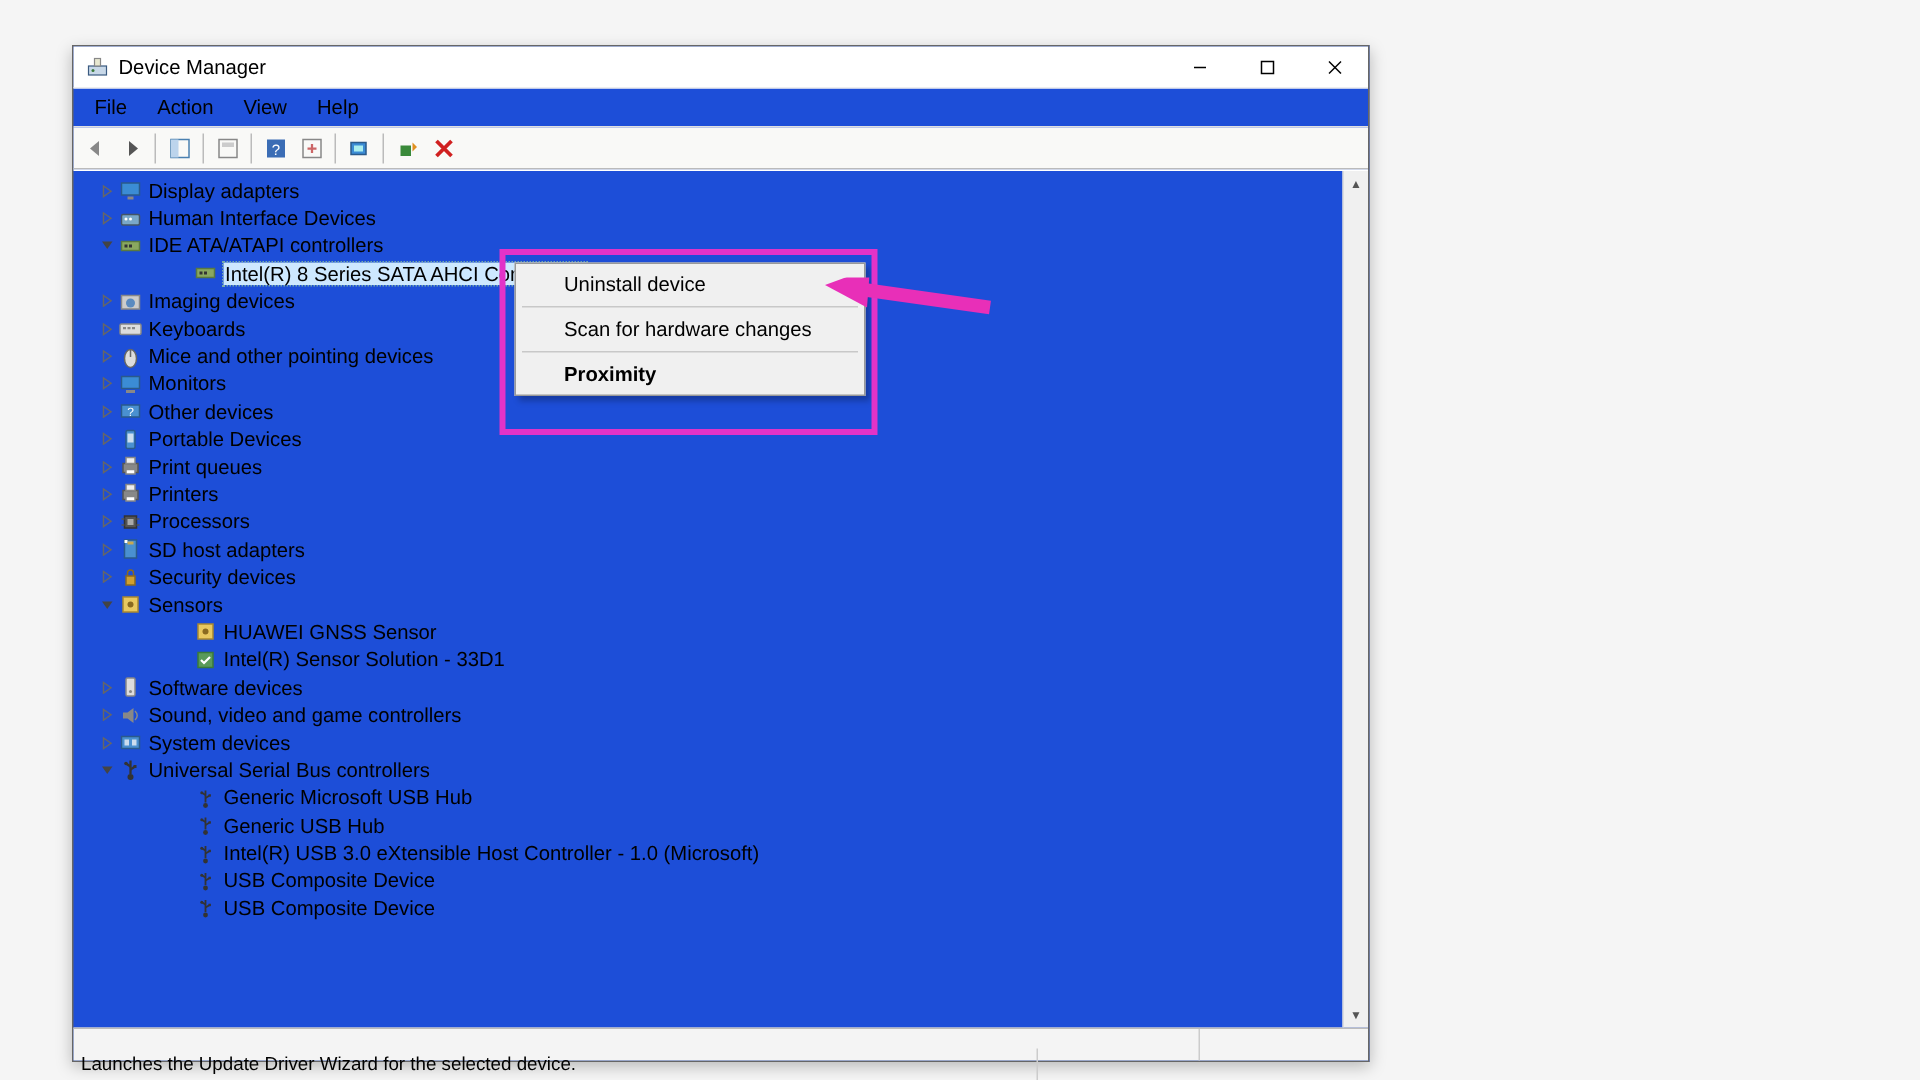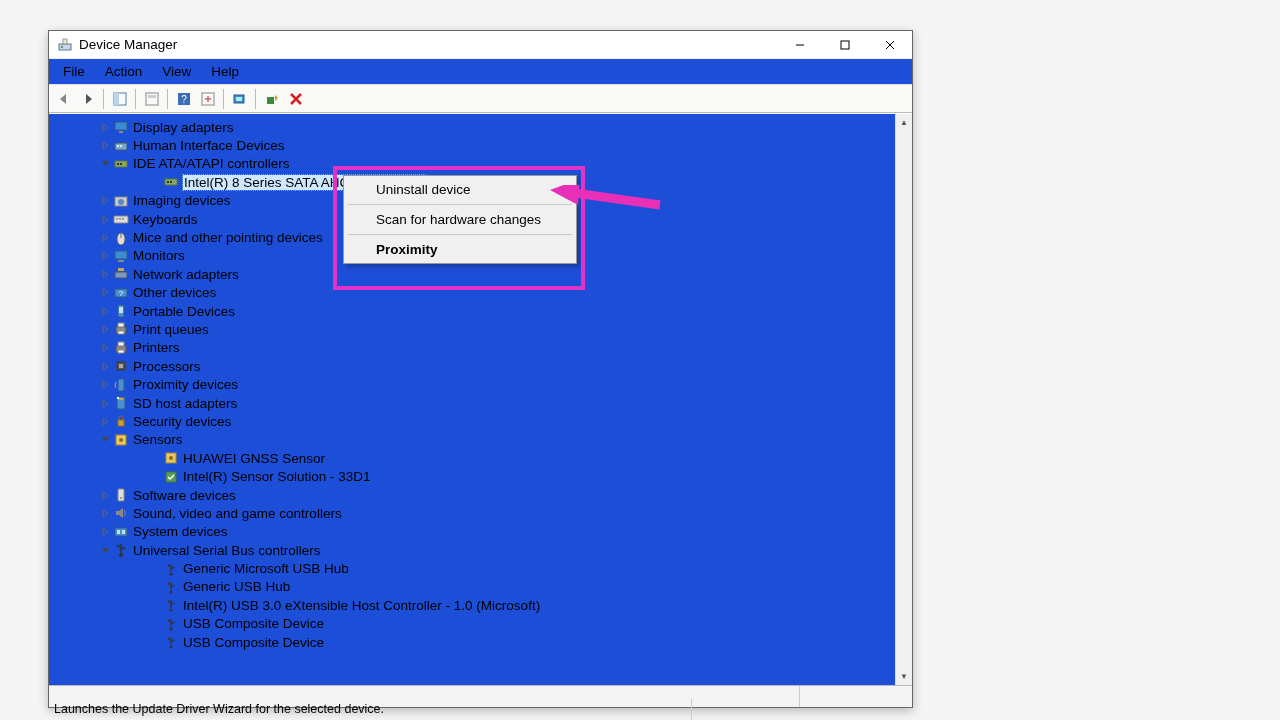--- a/index.html
+++ b/index.html
@@ -72,21 +72,20 @@
     position: relative;
     display: flex;
     overflow: hidden;
     border-top: 1px solid #fff;
   }
   .tree {
     flex: 1;
     overflow: hidden;
     padding: 4px 0 0 4px;
     position: relative;
-    margin-left: 34px;
   }
   .vscroll {
     width: 17px;
     background: #f0f0f0;
     border-left: 1px solid #ddd;
     position: relative;
   }
   .vscroll .arrow {
     position: absolute; left: 0; right: 0; height: 17px;
     display: flex; align-items: center; justify-content: center;
@@ -384,35 +383,20 @@
           <span class="label">Monitors</span>
         </div>
         <div class="row lvl1">
           <span class="expand">
             <svg width="9" height="9" viewBox="0 0 9 9">
               <path d="M2 1l5 3.5L2 8z" fill="none" stroke="#666"></path>
             </svg>
           </span>
           <span class="icon">
             <svg class="ico" viewBox="0 0 16 16">
-              <rect x="2" y="6" width="12" height="6" fill="#7a9ac0" stroke="#456"></rect>
-              <rect x="5" y="2" width="6" height="3" fill="#c8a850"></rect>
-              <line x1="8" y1="5" x2="8" y2="6" stroke="#555"></line>
-            </svg>
-          </span>
-          <span class="label">Network adapters</span>
-        </div>
-        <div class="row lvl1">
-          <span class="expand">
-            <svg width="9" height="9" viewBox="0 0 9 9">
-              <path d="M2 1l5 3.5L2 8z" fill="none" stroke="#666"></path>
-            </svg>
-          </span>
-          <span class="icon">
-            <svg class="ico" viewBox="0 0 16 16">
               <rect x="2" y="4" width="12" height="8" fill="#4a90d0" stroke="#2a5a8a"></rect>
               <text x="8" y="11" font-size="8" fill="#fff" text-anchor="middle">?</text>
             </svg>
           </span>
           <span class="label">Other devices</span>
         </div>
         <div class="row lvl1">
           <span class="expand">
             <svg width="9" height="9" viewBox="0 0 9 9">
               <path d="M2 1l5 3.5L2 8z" fill="none" stroke="#666"></path>
@@ -466,34 +450,20 @@
             <svg class="ico" viewBox="0 0 16 16">
               <rect x="4" y="4" width="8" height="8" fill="#555" stroke="#333"></rect>
               <rect x="6" y="6" width="4" height="4" fill="#aaa"></rect>
               <line x1="2" y1="6" x2="4" y2="6" stroke="#555"></line>
               <line x1="2" y1="10" x2="4" y2="10" stroke="#555"></line>
               <line x1="12" y1="6" x2="14" y2="6" stroke="#555"></line>
               <line x1="12" y1="10" x2="14" y2="10" stroke="#555"></line>
             </svg>
           </span>
           <span class="label">Processors</span>
-        </div>
-        <div class="row lvl1">
-          <span class="expand">
-            <svg width="9" height="9" viewBox="0 0 9 9">
-              <path d="M2 1l5 3.5L2 8z" fill="none" stroke="#666"></path>
-            </svg>
-          </span>
-          <span class="icon">
-            <svg class="ico" viewBox="0 0 16 16">
-              <rect x="5" y="2" width="6" height="12" rx="1" fill="#4a90d0" stroke="#2a5a8a"></rect>
-              <path d="M3 5q-2 3 0 6" stroke="#e0a030" fill="none"></path>
-            </svg>
-          </span>
-          <span class="label">Proximity devices</span>
         </div>
         <div class="row lvl1">
           <span class="expand">
             <svg width="9" height="9" viewBox="0 0 9 9">
               <path d="M2 1l5 3.5L2 8z" fill="none" stroke="#666"></path>
             </svg>
           </span>
           <span class="icon">
             <svg class="ico" viewBox="0 0 16 16">
               <rect x="4" y="2" width="8" height="12" fill="#4a90d0" stroke="#2a5a8a"></rect>

